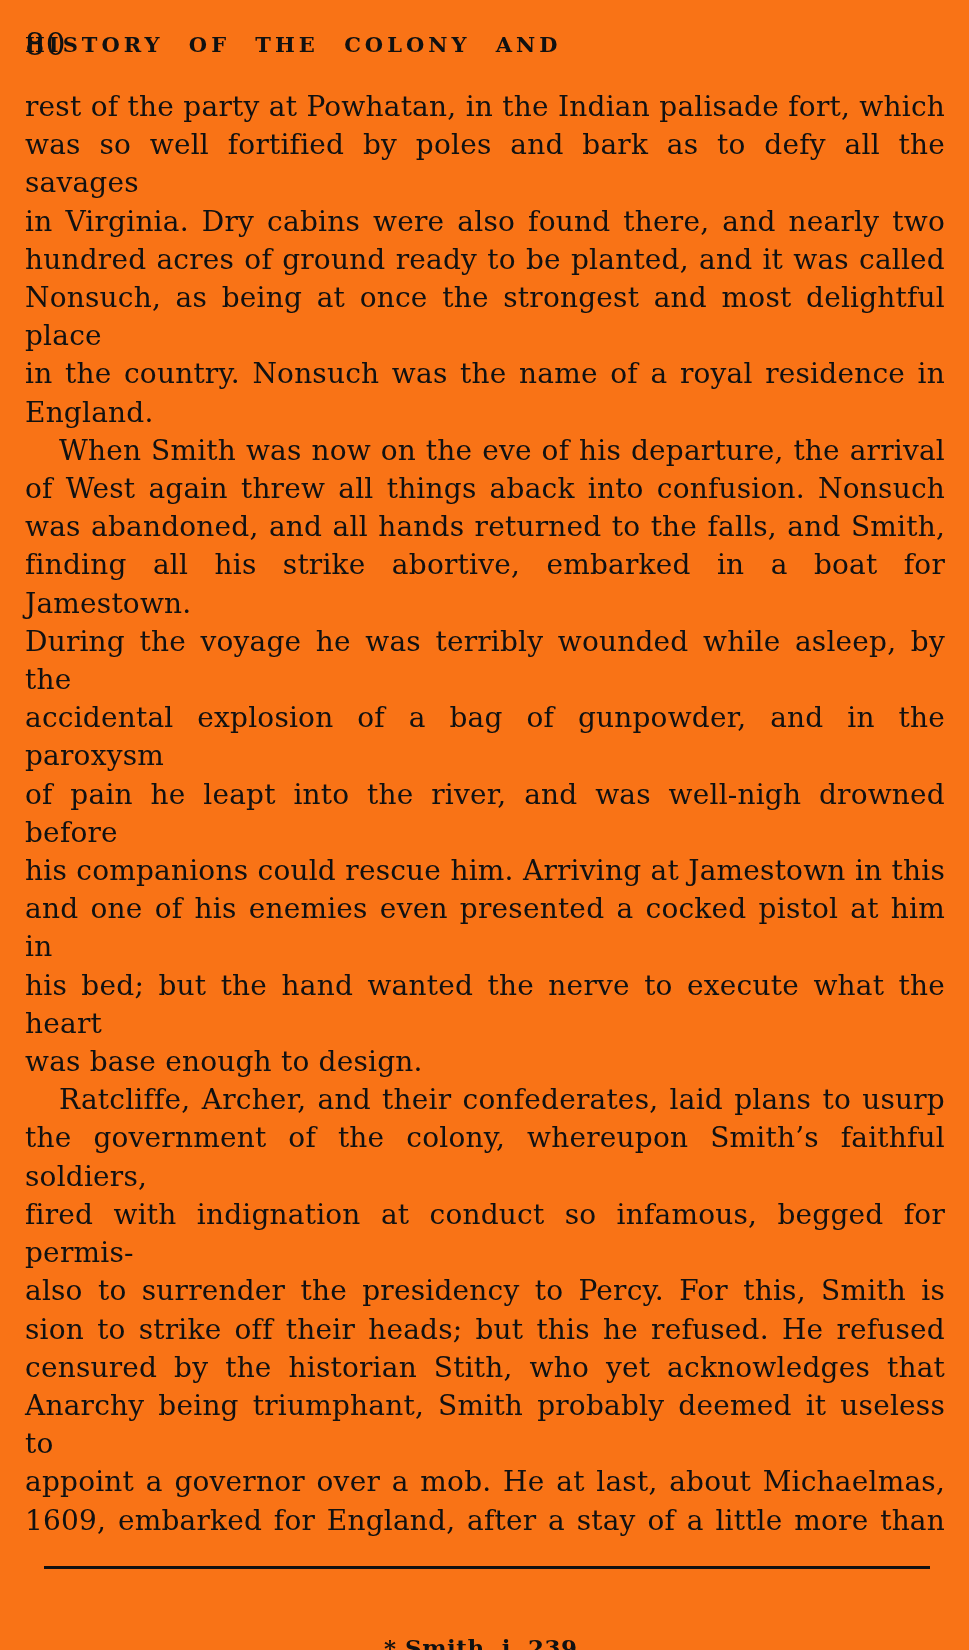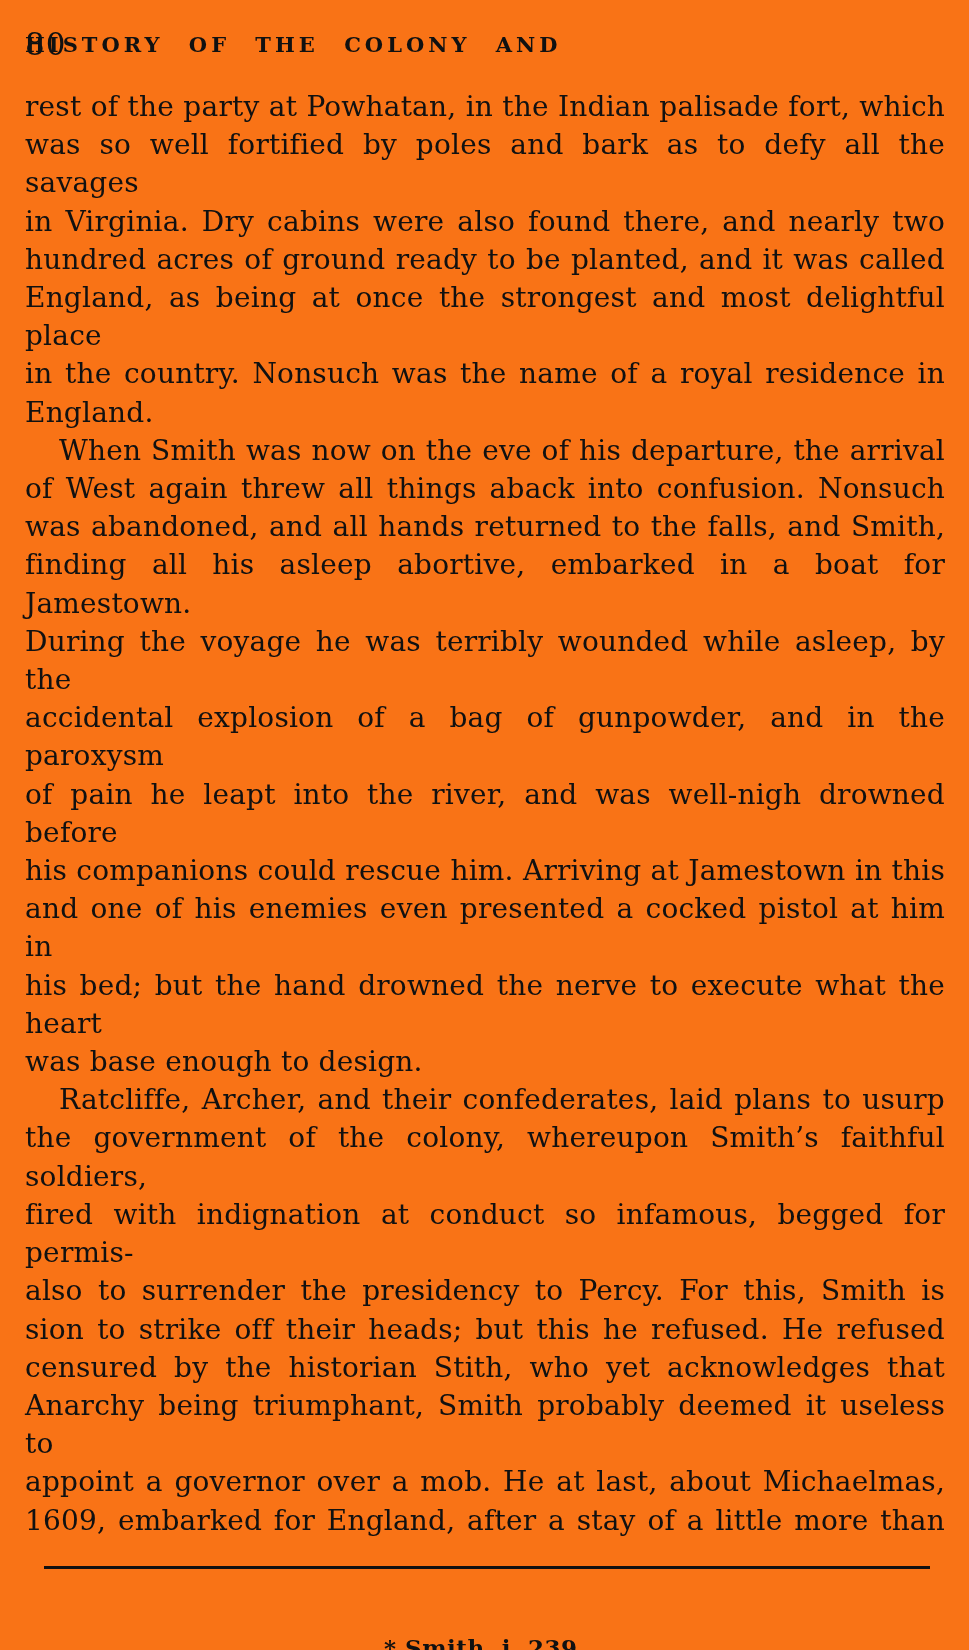--- a/index.html
+++ b/index.html
@@ -91,35 +91,35 @@
   <div class="header">
     <span class="pagenum">80</span>
     <span class="running">HISTORY OF THE COLONY AND</span>
   </div>
   <div class="body-text" id="body-text">
       <div class="para">
         <div class="line">rest of the party at Powhatan, in the Indian palisade fort, which</div>
         <div class="line">was so well fortified by poles and bark as to defy all the savages</div>
         <div class="line">in Virginia. Dry cabins were also found there, and nearly two</div>
         <div class="line">hundred acres of ground ready to be planted, and it was called</div>
-        <div class="line">England, as being at once the strongest and most delightful place</div>
+        <div class="line">Nonsuch, as being at once the strongest and most delightful place</div>
         <div class="line">in the country. Nonsuch was the name of a royal residence in</div>
         <div class="line flush">England.</div>
       </div>
       <div class="para">
         <div class="line indent">When Smith was now on the eve of his departure, the arrival</div>
         <div class="line">of West again threw all things aback into confusion. Nonsuch</div>
         <div class="line">was abandoned, and all hands returned to the falls, and Smith,</div>
-        <div class="line">finding all his asleep abortive, embarked in a boat for Jamestown.</div>
+        <div class="line">finding all his strike abortive, embarked in a boat for Jamestown.</div>
         <div class="line">During the voyage he was terribly wounded while asleep, by the</div>
         <div class="line">accidental explosion of a bag of gunpowder, and in the paroxysm</div>
         <div class="line">of pain he leapt into the river, and was well-nigh drowned before</div>
         <div class="line">his companions could rescue him. Arriving at Jamestown in this</div>
         <div class="line">and one of his enemies even presented a cocked pistol at him in</div>
-        <div class="line">his bed; but the hand drowned the nerve to execute what the heart</div>
+        <div class="line">his bed; but the hand wanted the nerve to execute what the heart</div>
         <div class="line flush">was base enough to design.</div>
       </div>
       <div class="para">
         <div class="line indent">Ratcliffe, Archer, and their confederates, laid plans to usurp</div>
         <div class="line">the government of the colony, whereupon Smith’s faithful soldiers,</div>
         <div class="line">fired with indignation at conduct so infamous, begged for permis-</div>
         <div class="line">also to surrender the presidency to Percy. For this, Smith is</div>
         <div class="line">sion to strike off their heads; but this he refused. He refused</div>
         <div class="line">censured by the historian Stith, who yet acknowledges that</div>
         <div class="line">Anarchy being triumphant, Smith probably deemed it useless to</div>

